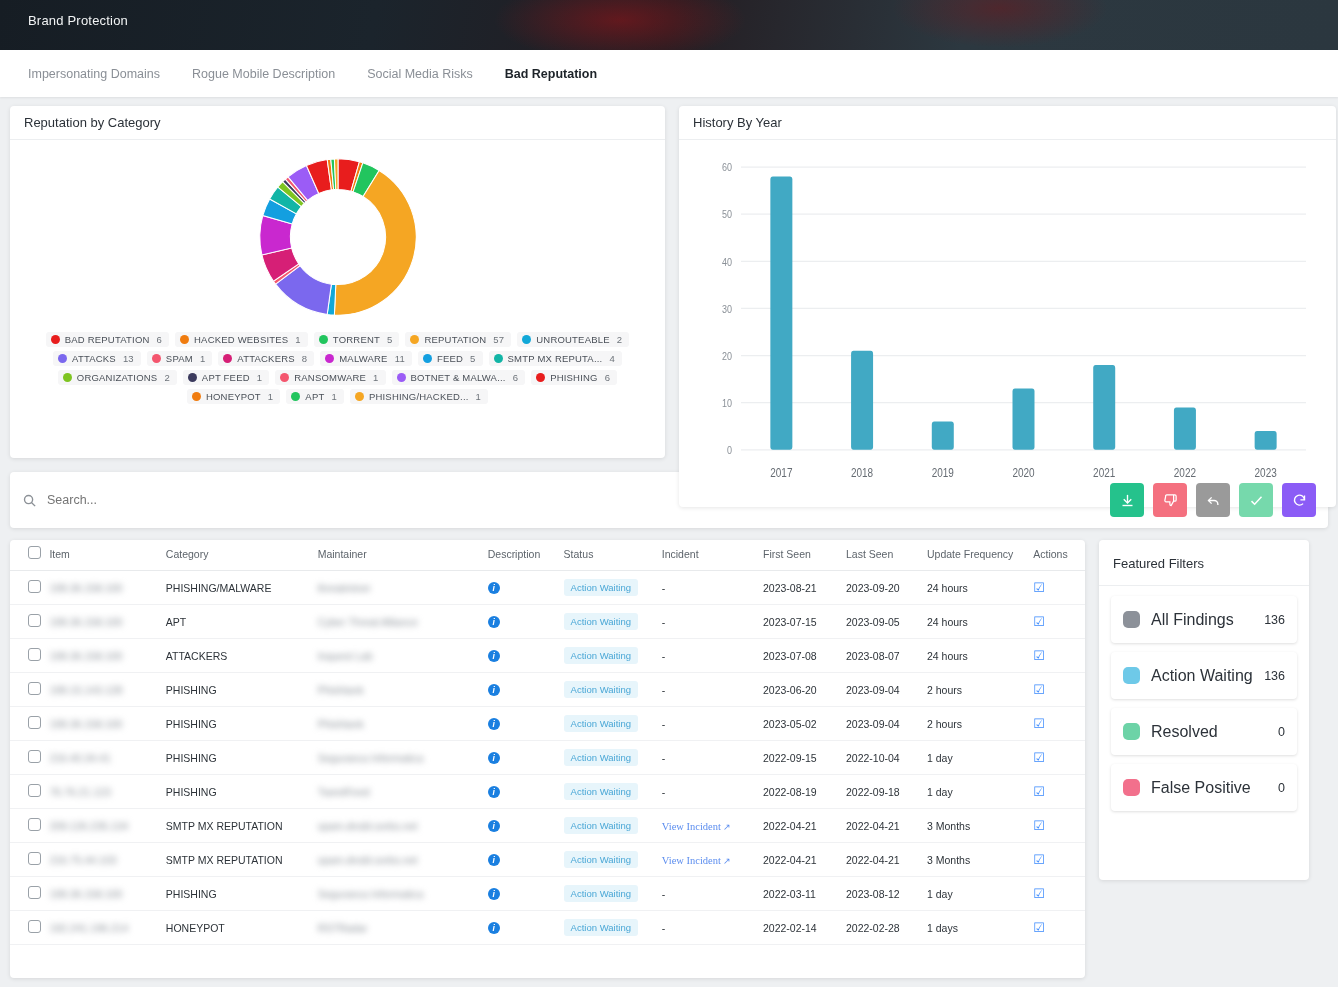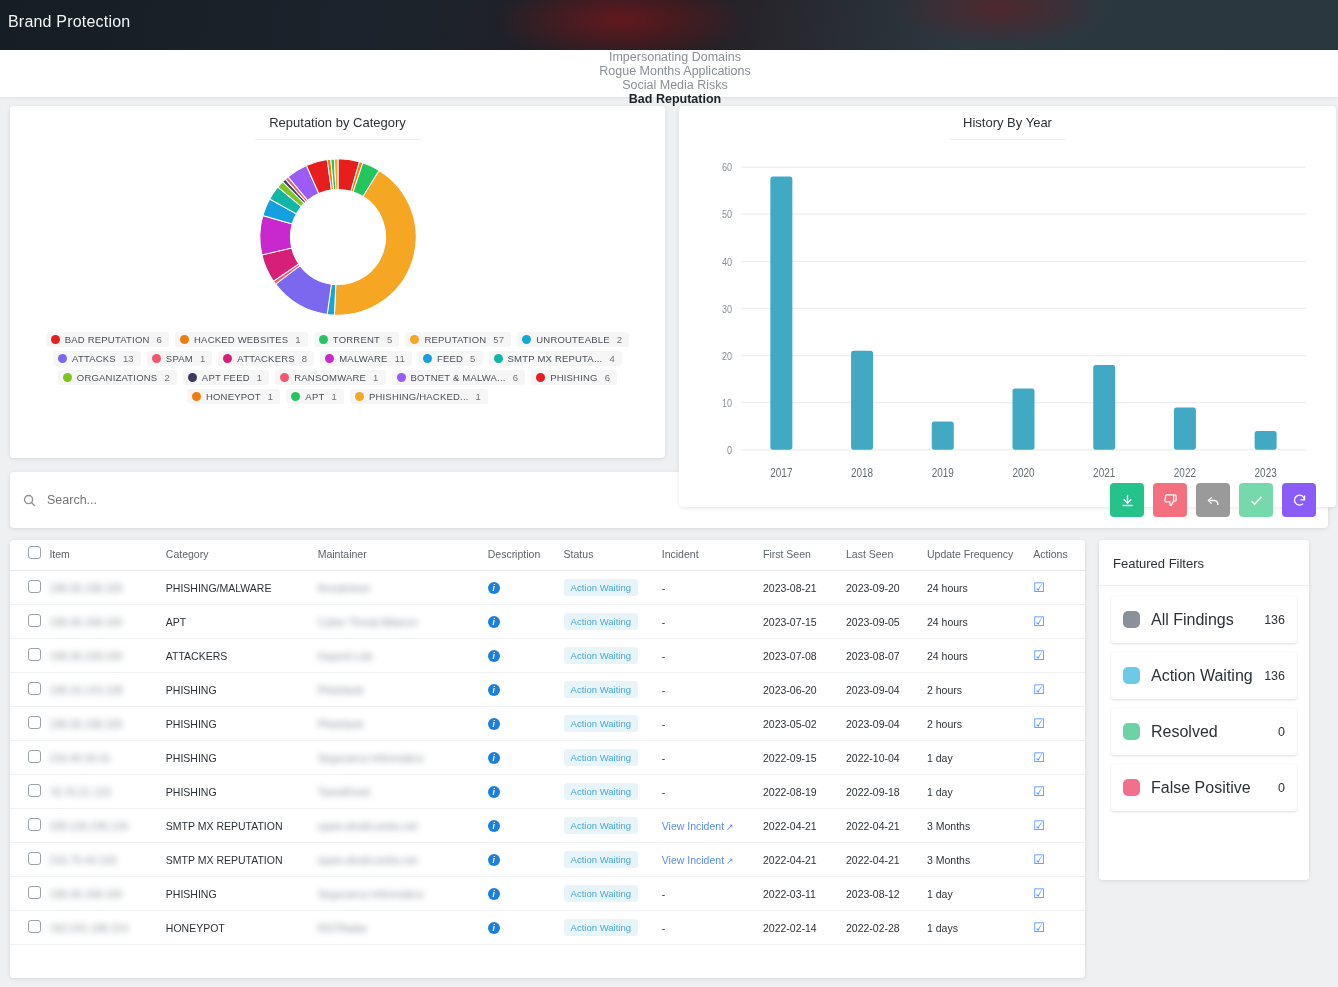--- a/index.html
+++ b/index.html
@@ -14,51 +14,50 @@
   .banner {
     position: relative;
     height: 50px;
     background:
       radial-gradient(ellipse 180px 60px at 620px 20px, rgba(150,20,25,0.55) 0%, rgba(60,12,16,0.0) 70%),
       radial-gradient(ellipse 150px 55px at 1000px 8px, rgba(120,18,22,0.45) 0%, rgba(30,8,10,0.0) 72%),
       linear-gradient(100deg, #161d24 0%, #1b242c 28%, #241d22 50%, #2c3840 72%, #2b373f 100%);
     overflow: hidden;
   }
   .banner-title {
-    position: absolute; left: 8px; top: 13px;
-    color: #f2f4f5; font-size: 16px; letter-spacing: .2px;
+    position: absolute; left: 28px; top: 13px;
+    color: #f2f4f5; font-size: 13px; letter-spacing: .2px;
   }
 
   
   .tabs-bar {
     height: 47px; background: #fff;
     display: flex; align-items: center;
     padding-left: 12px;
     box-shadow: 0 1px 2px rgba(0,0,0,.07);
-    flex-direction: column;
   }
   .tab {
     font-size: 12.5px; color: #8a8f96;
     padding: 0 16px; height: 47px;
     display: flex; align-items: center;
     cursor: pointer; white-space: nowrap;
   }
   .tab.active { color: #1d2329; font-weight: bold; }
 
   
   .cards-row {
     display: flex; gap: 14px;
     padding: 9px 0 0 0;
     height: 360px;
   }
   .card {
     background: #fff;
     border-radius: 4px;
     box-shadow: 0 1px 4px rgba(0,0,0,.10);
-    display: flex; flex-direction: column; align-items: center;
+    display: flex; flex-direction: column;
   }
   .card-left  { width: 655px; margin-left: 10px; height: 352px; }
   .card-right { width: 657px; margin-left: 0px; height: 401px; }
   .card-head {
     height: 34px; display: flex; align-items: center;
     padding: 0 14px; font-size: 13px; color: #2b3138;
     border-bottom: 1px solid #eceef0;
   }
 
   
@@ -135,21 +134,21 @@
   .blur-text { filter: blur(3.2px); color: #8d939a; user-select: none; }
   .info-i {
     display: inline-flex; width: 12px; height: 12px; border-radius: 50%;
     background: #1a7fe0; color: #fff; font-size: 8.5px; font-weight: bold;
     align-items: center; justify-content: center; font-style: italic;
   }
   .badge {
     display: inline-block; background: #e7f5fb; color: #4aa7d6;
     font-size: 9.5px; padding: 3px 7px; border-radius: 3px;
   }
-  .link { color: #5b8def; font-size: 10.5px; cursor: pointer; }
+  .link { color: #5b8def; font-size: 10.5px; cursor: pointer; font-family: Liberation Serif, serif; }
   .ext { font-size: 9px; margin-left: 2px; }
   .act-chk { color: #3d8bfd; font-size: 13px; cursor: pointer; }
 
   
   .ff-card {
     width: 210px; background: #fff; border-radius: 4px;
     box-shadow: 0 1px 4px rgba(0,0,0,.10);
     height: 340px;
   }
   .ff-head { font-size: 13px; color: #2b3138; padding: 16px 0 14px 14px; border-bottom: 1px solid #eceef0; }
@@ -166,21 +165,21 @@
 </style>
 </head>
 <body>
 
 <div class="banner">
   <div class="banner-title">Brand Protection</div>
 </div>
 
 <div class="tabs-bar" id="tabBar">
     <div class="tab">Impersonating Domains</div>
-    <div class="tab">Rogue Months Applications</div>
+    <div class="tab">Rogue Mobile Description</div>
     <div class="tab">Social Media Risks</div>
     <div class="tab active">Bad Reputation</div>
   </div>
 
 <div class="cards-row">
 
   <div class="card card-left">
     <div class="card-head">Reputation by Category</div>
     <div class="donut-wrap">
       <svg class="donut" viewBox="0 0 200 200" id="donutSvg">

